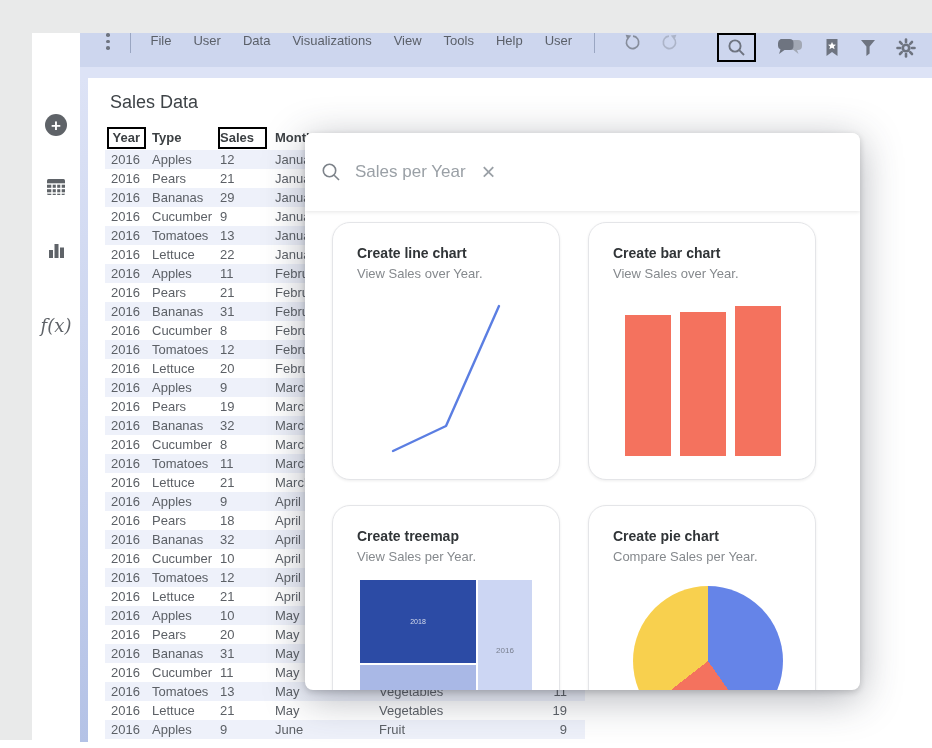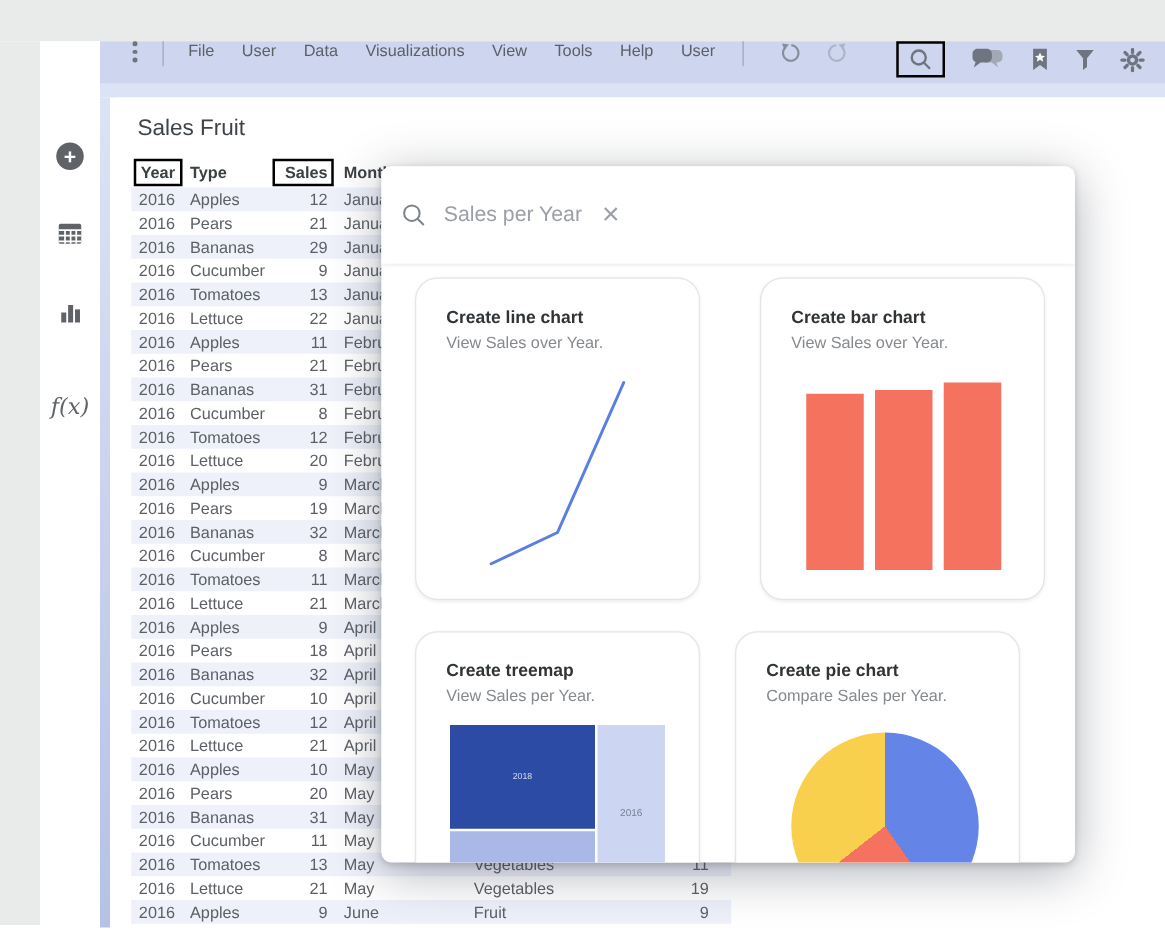--- a/index.html
+++ b/index.html
@@ -39,41 +39,41 @@
   .page-title{position:absolute;left:110px;top:92px;font-size:18px;color:#3e4347;}
 
   
   .thead,.trow{position:absolute;left:105px;width:480px;height:19px;line-height:19px;font-size:13px;}
   .thead{top:128px;height:20px;line-height:20px;font-weight:700;color:var(--text-dark);}
   .trow{color:var(--text-cell);}
   .stripe{background:var(--stripe);}
   .cell{position:absolute;top:0;height:100%;overflow:hidden;white-space:nowrap;}
   .c-year{left:0;width:35px;text-align:right;}
   .c-type{left:47px;width:70px;}
-  .c-sales{left:115px;width:42px;text-align:right;}
+  .c-sales{left:115px;width:42px;}
   .c-month{left:170px;width:100px;}
   .c-category{left:274px;width:150px;}
   .c-value2{left:415px;width:47px;text-align:right;}
 
   .ann-box{position:absolute;border:2px solid var(--annotation);background:transparent;z-index:4;}
 
   
   .modal{position:absolute;left:305px;top:133px;width:555px;height:557px;background:#fff;border-radius:8px;
     box-shadow:0 8px 40px rgba(50,55,70,.38),0 2px 6px rgba(0,0,0,.18);overflow:hidden;z-index:10;}
   .modal-header{height:54px;display:flex;align-items:center;padding:12px 16px;background:#fff;
     box-shadow:0 1px 4px rgba(0,0,0,.10);position:relative;z-index:2;}
   .modal-query{margin-left:14px;font-size:17px;color:var(--text-muted);}
   .modal-close{margin-left:16px;font-size:24px;line-height:1;color:#aab;color:var(--text-muted);cursor:pointer;}
 
   .card{position:absolute;width:226px;height:256px;background:#fff;border:1px solid #e4e5e8;border-radius:18px;
     box-shadow:0 1px 3px rgba(0,0,0,.07);cursor:pointer;}
   .card-title{position:absolute;left:24px;top:22px;font-size:14px;font-weight:700;color:#303437;}
   .card-sub{position:absolute;left:24px;top:43px;font-size:13px;color:#85898d;}
   #card-line{left:27px;top:89px;}
-  #card-bar{left:283px;top:89px;margin-left:20px;}
+  #card-bar{left:283px;top:89px;}
   #card-treemap{left:27px;top:372px;}
   #card-pie{left:283px;top:372px;}
 
   .bar-b{position:absolute;background:var(--chart-salmon);}
   .bar1{left:36px;top:92px;width:46px;height:141px;}
   .bar2{left:91px;top:89px;width:46px;height:144px;}
   .bar3{left:146px;top:83px;width:46px;height:150px;}
 
   .tm{position:absolute;left:27px;top:74px;width:172px;height:140px;}
   .tm-dark{position:absolute;left:0;top:0;width:116px;height:83px;background:var(--treemap-dark);
@@ -185,21 +185,21 @@
         <circle cx="10" cy="10" r="4.6" fill="var(--icon-gray)"></circle>
         <circle cx="10" cy="10" r="1.9" fill="#cdd6ee"></circle>
       </svg>
     </div>
   </div>
 
   <div class="canvas-top"></div>
   <div class="canvas-left"></div>
   <div class="sheet"></div>
 
-  <div class="page-title">Sales Fruit</div>
+  <div class="page-title">Sales Data</div>
 
   <div id="table-root">
     <div class="thead">
       <span class="cell c-year">Year</span>
       <span class="cell c-type">Type</span>
       <span class="cell c-sales">Sales</span>
       <span class="cell c-month">Month</span>
     </div>
   <div class="trow stripe" style="top: 150px;">
         <span class="cell c-year">2016</span>

